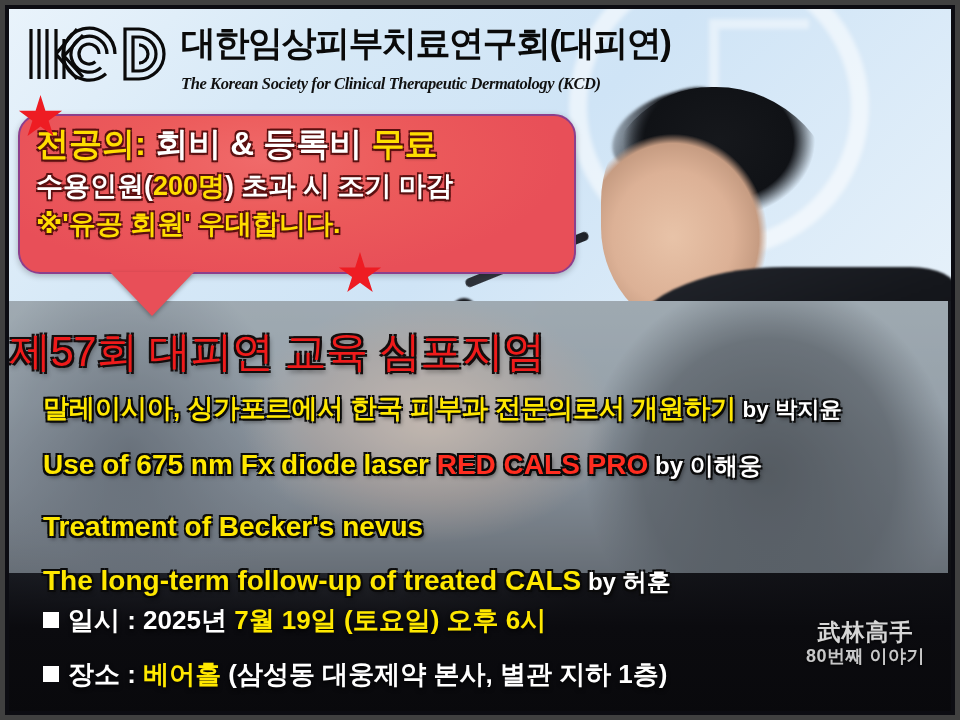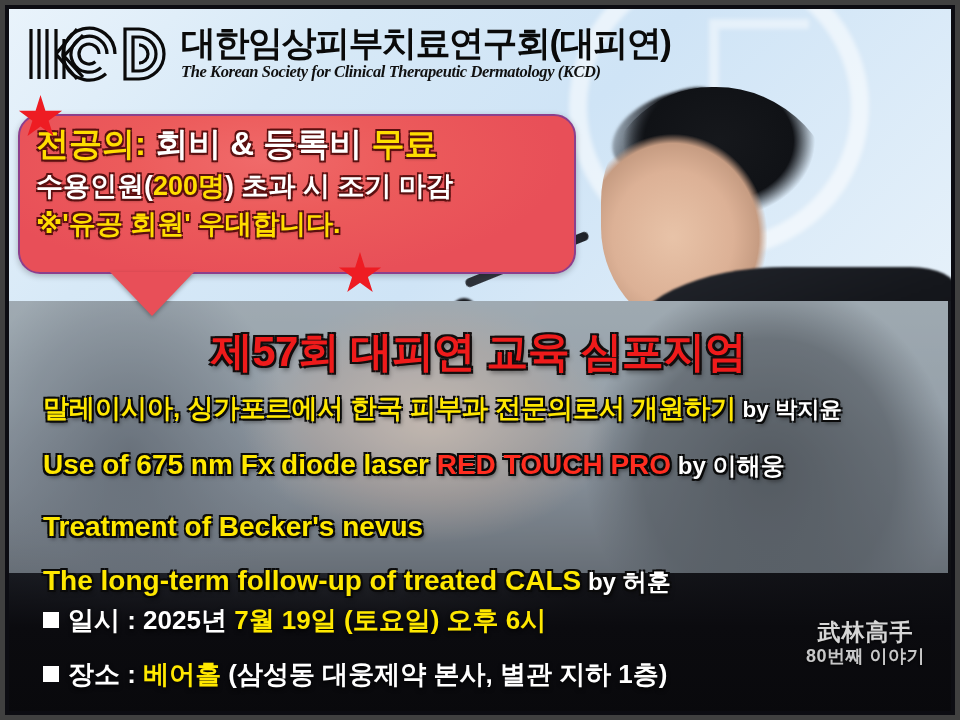--- a/index.html
+++ b/index.html
@@ -182,21 +182,21 @@
     white-space: nowrap;
     font-family: "Liberation Sans", "DejaVu Sans", sans-serif;
   }
   #society-en {
     font-size: 16.5px;
     font-weight: 700;
     font-style: italic;
     color: #111;
     letter-spacing: -0.4px;
     white-space: nowrap;
-    margin-top: 1px;
+    margin-top: 13px;
     font-family: "Liberation Serif", "DejaVu Serif", serif;
   }
 
   
   #notice {
     position: absolute;
     left: 9px; top: 105px;
     width: 558px;
     height: 160px;
     box-sizing: border-box;
@@ -244,23 +244,23 @@
     z-index: 9;
   }
   #star-top-left { left: 9px; top: 86px; width: 45px; height: 45px; }
   #star-notice-bottom { left: 329px; top: 243px; width: 44px; height: 44px; }
 
   
   #main-title {
     position: absolute;
     left: 0; top: 315px;
     width: 939px;
-    text-align: center;
+    text-align: left;
     font-size: 42px;
-    font-weight: 700;
+    font-weight: 400;
     color: #ef1b1b;
     letter-spacing: -0.5px;
     white-space: nowrap;
     z-index: 8;
     text-shadow:
       -2.2px -2.2px 0 #120d0d, 2.2px -2.2px 0 #120d0d,
       -2.2px 2.2px 0 #120d0d, 2.2px 2.2px 0 #120d0d,
       0 0 3px rgba(0,0,0,0.5), 2px 4px 5px rgba(0,0,0,0.45);
   }
 
@@ -402,21 +402,21 @@
     <div class="star" id="star-top-left"></div>
     <div class="star" id="star-notice-bottom"></div>
 
     <div id="main-title">제57회 대피연 교육 심포지엄</div>
 
     <div id="lectures">
       <div class="lecture" id="lecture-1">
         <span class="ltitle">말레이시아, 싱가포르에서 한국 피부과 전문의로서 개원하기</span><span class="lby"> </span><span class="lby">by</span><span class="lby"> </span><span class="lby">박지윤</span>
       </div>
       <div class="lecture" id="lecture-2">
-        <span class="ltitle">Use of 675 nm Fx diode laser </span><span class="lred">RED TOUCH PRO</span><span class="lby"> </span><span class="lby">by</span><span class="lby"> </span><span class="lby">이해웅</span>
+        <span class="ltitle">Use of 675 nm Fx diode laser </span><span class="lred">RED CALS PRO</span><span class="lby"> </span><span class="lby">by</span><span class="lby"> </span><span class="lby">이해웅</span>
       </div>
       <div class="lecture" id="lecture-3">
         <span class="ltitle">Treatment of Becker's nevus</span>
       </div>
       <div class="lecture" id="lecture-4">
         <span class="ltitle">The long-term follow-up of treated CALS</span><span class="lby"> </span><span class="lby">by</span><span class="lby"> </span><span class="lby">허훈</span>
       </div>
     </div>
 
     <div id="info">

